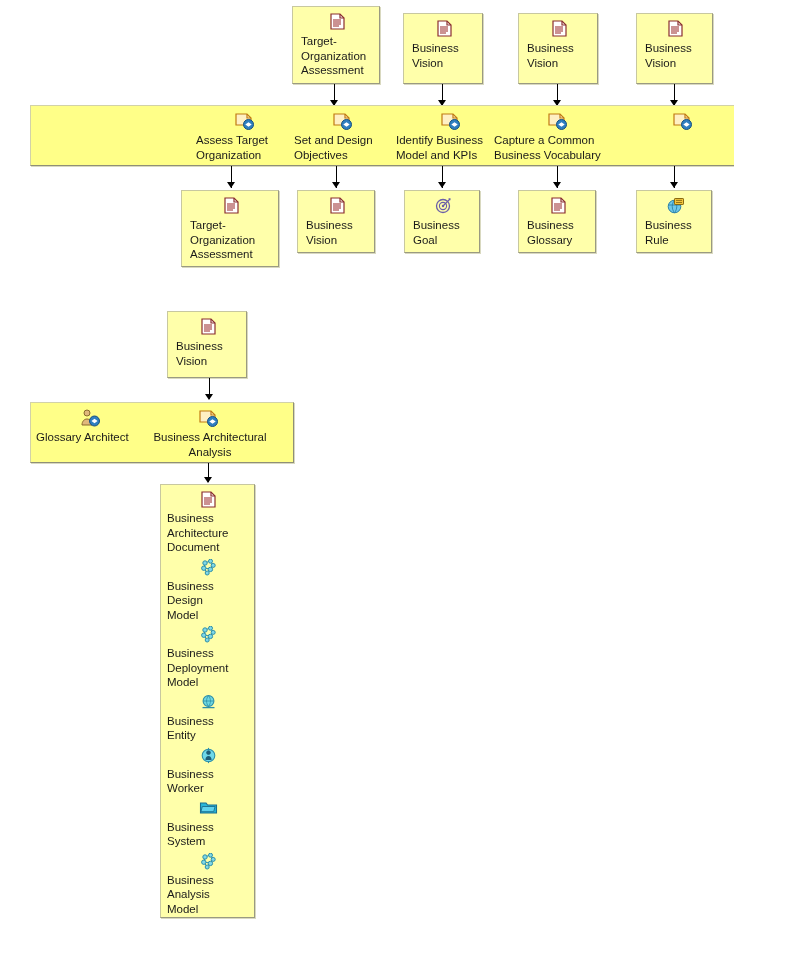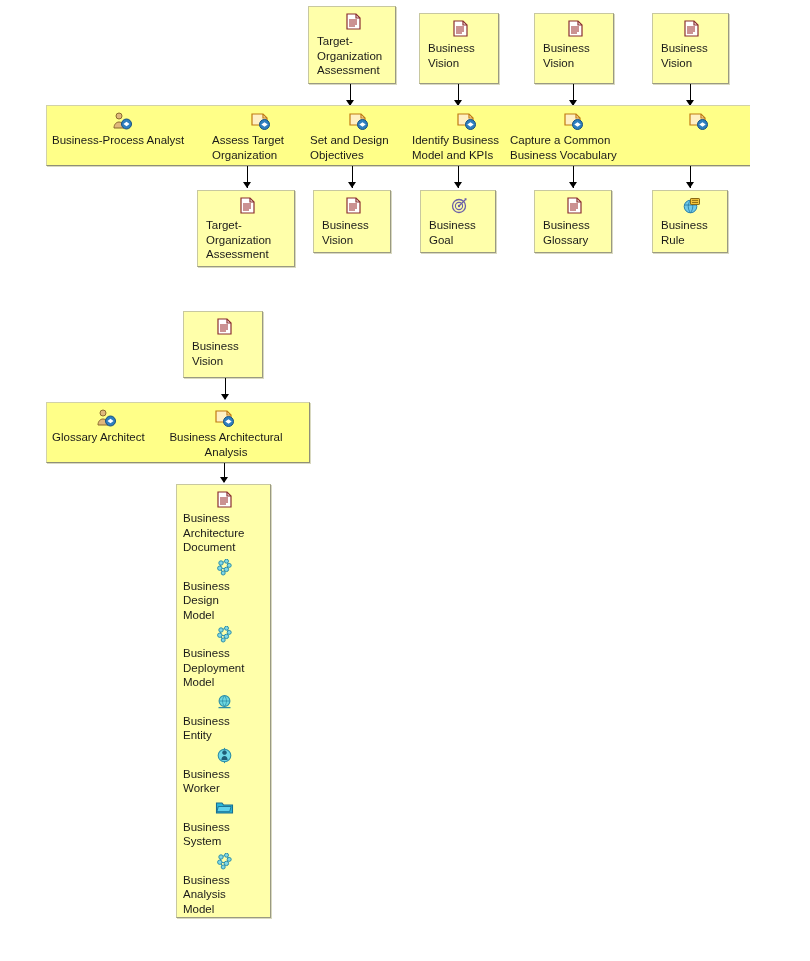--- a/index.html
+++ b/index.html
@@ -9,21 +9,21 @@
   }
   body {
     width: 810px;
     height: 961px;
     position: relative;
     font-family: "Liberation Sans", sans-serif;
     -webkit-font-smoothing: antialiased;
   }
   #canvas {
     position: absolute;
-    left: 16px; top: 0;
+    left: 0; top: 0;
     width: 734px; height: 961px;
     overflow: hidden;
     text-decoration: underline;
   }
   
   .node {
     position: absolute;
     box-sizing: border-box;
     background: #ffffaa;
     border: 1px solid #c8c8a0;
@@ -194,31 +194,20 @@
   <div class="arrowhead" style="left:438px;top:100px;"></div>
 
   <div class="conn" style="left:557px;top:84px;height:22px;"></div>
   <div class="arrowhead" style="left:553px;top:100px;"></div>
 
   <div class="conn" style="left:674px;top:84px;height:22px;"></div>
   <div class="arrowhead" style="left:670px;top:100px;"></div>
 
   <div class="band" style="left:30px;top:105px;width:757px;height:61px;"></div>
 
-  <div class="bandcell" style="left:36px;top:112px;width:140px;">
-    <span class="icon-wrap">
-      <svg class="ic" width="22" height="18" viewBox="0 0 22 18" aria-hidden="true">
-        <circle cx="8" cy="4" r="3" fill="#E0B87C" stroke="#8A6A2F" stroke-width="1"></circle>
-        <path d="M3 16 c0-4 2.5-6 5-6 s5 2 5 6 z" fill="#E0B87C" stroke="#8A6A2F" stroke-width="1"></path>
-        <circle cx="15.5" cy="12" r="5" fill="#2E7FC0" stroke="#18507F" stroke-width="1"></circle>
-        <path d="M12.5 12 l3-2.2 v4.4 z M18.5 12 l-3-2.2 v4.4 z" fill="#FFFFFF"></path>
-      </svg>
-    </span>
-    <span class="label">Business-Process Analyst</span>
-  </div>
 
   <div class="bandcell" style="left:189px;top:112px;width:100px;margin-left:7px;">
     <span class="icon-wrap">
       <svg class="ic" width="24" height="18" viewBox="0 0 24 18" aria-hidden="true">
         <path d="M2 2 h11 l4 4 v7 h-15 z" fill="#FFF0C4" stroke="#C07A12" stroke-width="1.2"></path>
         <path d="M13 2 v4 h4" fill="none" stroke="#C07A12" stroke-width="1.2"></path>
         <circle cx="14.5" cy="12.5" r="5" fill="#2E7FC0" stroke="#17507F" stroke-width="1"></circle>
         <path d="M11.3 12.5 l3.2-2.3 v4.6 z M17.7 12.5 l-3.2-2.3 v4.6 z" fill="#FFFFFF"></path>
       </svg>
     </span>

